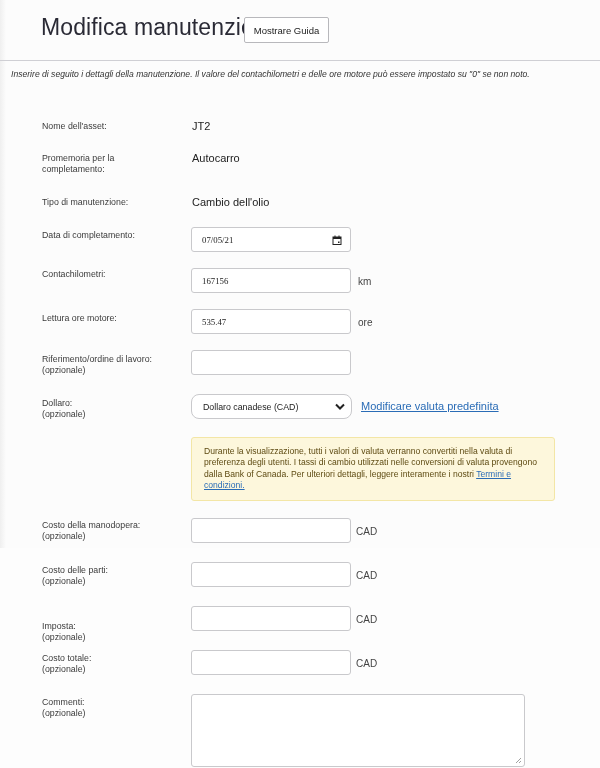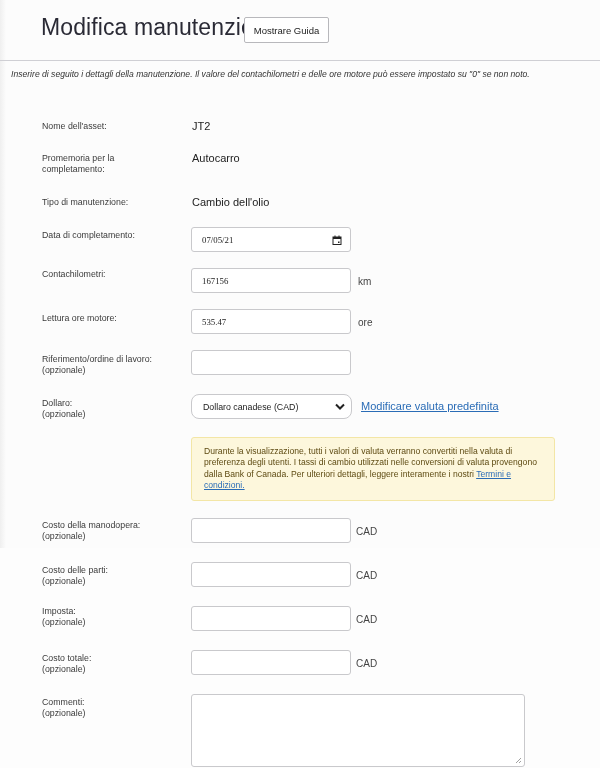--- a/index.html
+++ b/index.html
@@ -155,21 +155,21 @@
 <div class="input" style="top:518px"></div>
 <div class="unit cad" style="top:526px">CAD</div>
 
 <div class="row-label" style="top:565px">
   <div>Costo delle parti:</div>
   <div>(opzionale)</div>
 </div>
 <div class="input" style="top:562px"></div>
 <div class="unit cad" style="top:570px">CAD</div>
 
-<div class="row-label" style="top:606px">
+<div class="row-label" style="top:621px">
   <div>Imposta:</div>
   <div>(opzionale)</div>
 </div>
 <div class="input" style="top:606px"></div>
 <div class="unit cad" style="top:614px">CAD</div>
 
 <div class="row-label" style="top:653px">
   <div>Costo totale:</div>
   <div>(opzionale)</div>
 </div>

